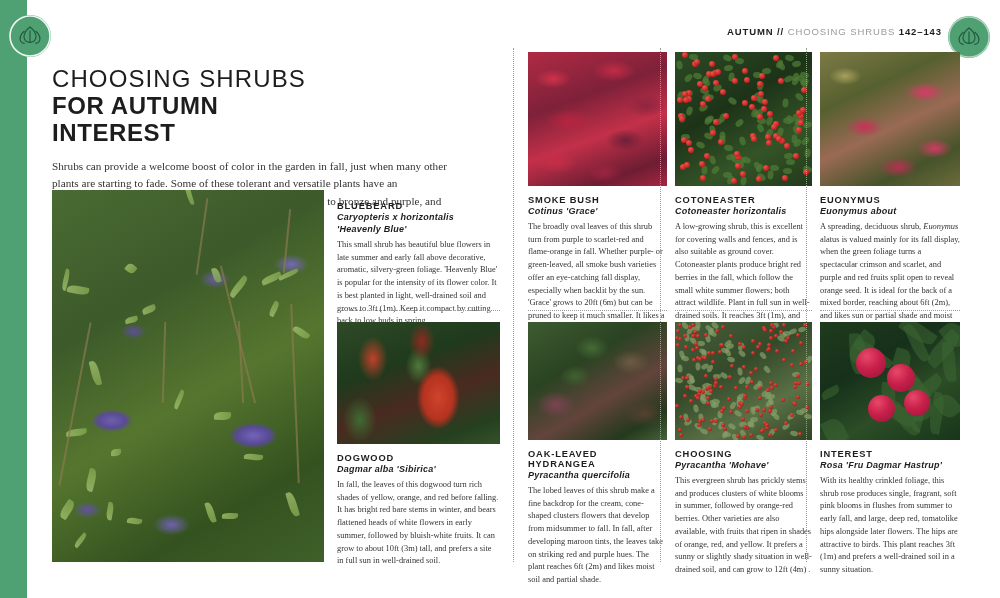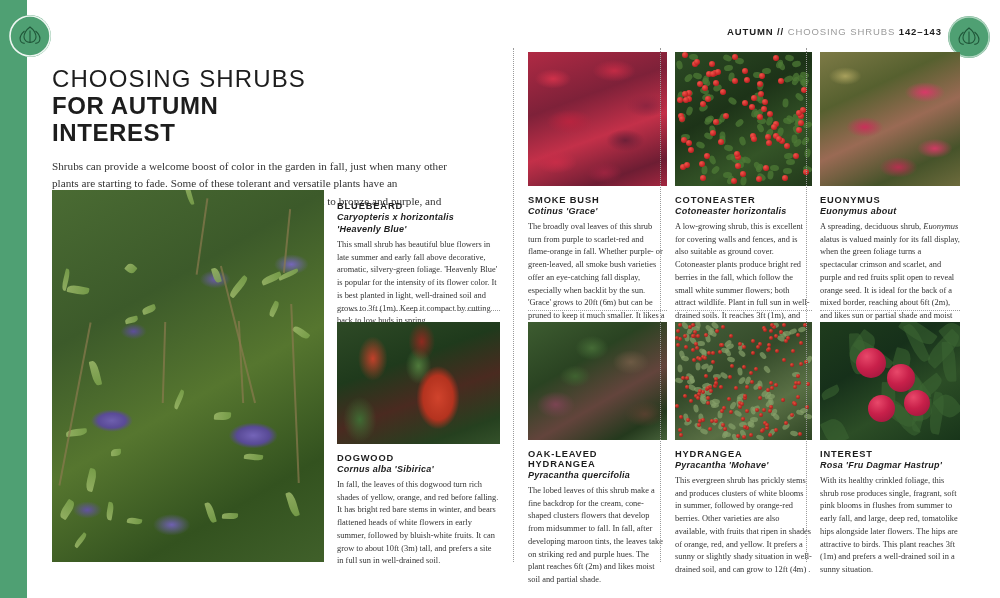--- a/index.html
+++ b/index.html
@@ -320,21 +320,21 @@
   <div class="latin">Caryopteris x horizontalis 'Heavenly Blue'</div>
   <p class="body">This small shrub has beautiful blue flowers in late summer and early fall above decorative, aromatic, silvery-green foliage. 'Heavenly Blue' is popular for the intensity of its flower color. It is best planted in light, well-drained soil and grows to 3ft (1m). Keep it compact by cutting back to low buds in spring.</p>
 </div>
 <div class="rule-h" style="left:337px; top:310px; width:163px;"></div>
 
 <div class="entry" style="left:337px; top:322px; width:163px;">
   <div class="photo" style="height:122px;">
     <div class="ph ph-dogwood"></div>
   </div>
   <h3>DOGWOOD</h3>
-  <div class="latin">Cornus alba 'Sibirica'</div>
+  <div class="latin">Dagmar alba 'Sibirica'</div>
   <p class="body">In fall, the leaves of this dogwood turn rich shades of yellow, orange, and red before falling. It has bright red bare stems in winter, and bears flattened heads of white flowers in early summer, followed by bluish-white fruits. It can grow to about 10ft (3m) tall, and prefers a site in full sun in well-drained soil.</p>
 </div>
 
 <div class="rule-v" style="left:513px; top:48px; height:514px;"></div>
 
 <div class="entry" style="left:528px; top:52px; width:139px;">
   <div class="photo" style="height:134px;">
     <div class="ph ph-smokebush"></div>
   </div>
   <h3>SMOKE BUSH</h3>
@@ -778,21 +778,21 @@
         <span class="berry" style="left: 88.1384%; top: 61.4622%;"></span>
         <span class="berry" style="left: 34.9222%; top: 88.7559%;"></span>
         <span class="berry" style="left: 72.5614%; top: 52.0391%;"></span>
         <span class="berry" style="left: 61.1334%; top: 77.4744%;"></span>
         <span class="berry" style="left: 64.3849%; top: 4.84982%;"></span>
         <span class="berry" style="left: 6.97742%; top: 53.5%;"></span>
         <span class="berry" style="left: 39.0967%; top: 74.6644%;"></span>
         <span class="berry" style="left: 69.0056%; top: 1.00863%;"></span>
       </div>
   </div>
-  <h3>HYDRANGEA</h3>
+  <h3>CHOOSING</h3>
   <div class="latin">Pyracantha 'Mohave'</div>
   <p class="body">This evergreen shrub has prickly stems and produces clusters of white blooms in summer, followed by orange-red berries. Other varieties are also available, with fruits that ripen in shades of orange, red, and yellow. It prefers a sunny or slightly shady situation in well-drained soil, and can grow to 12ft (4m) .</p>
 </div>
 
 <div class="rule-v" style="left:806px; top:48px; height:514px;"></div>
 
 <div class="entry" style="left:820px; top:52px; width:140px;">
   <div class="photo" style="height:134px;">
     <div class="ph ph-euonymus"></div>
   </div>

